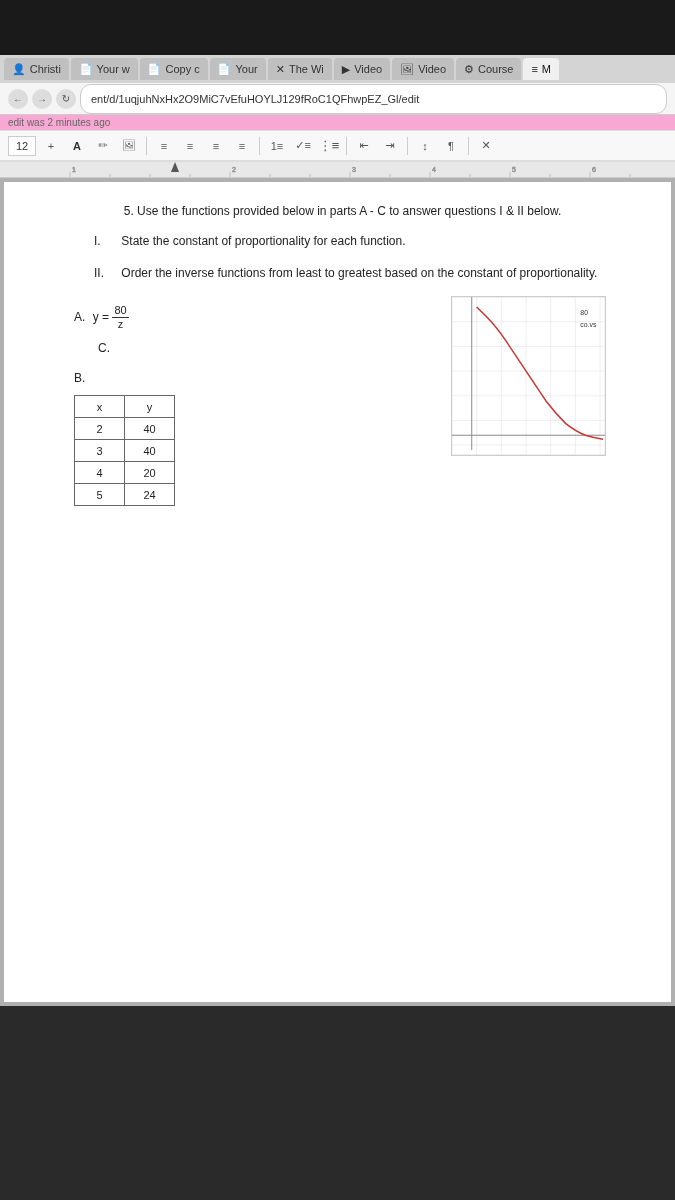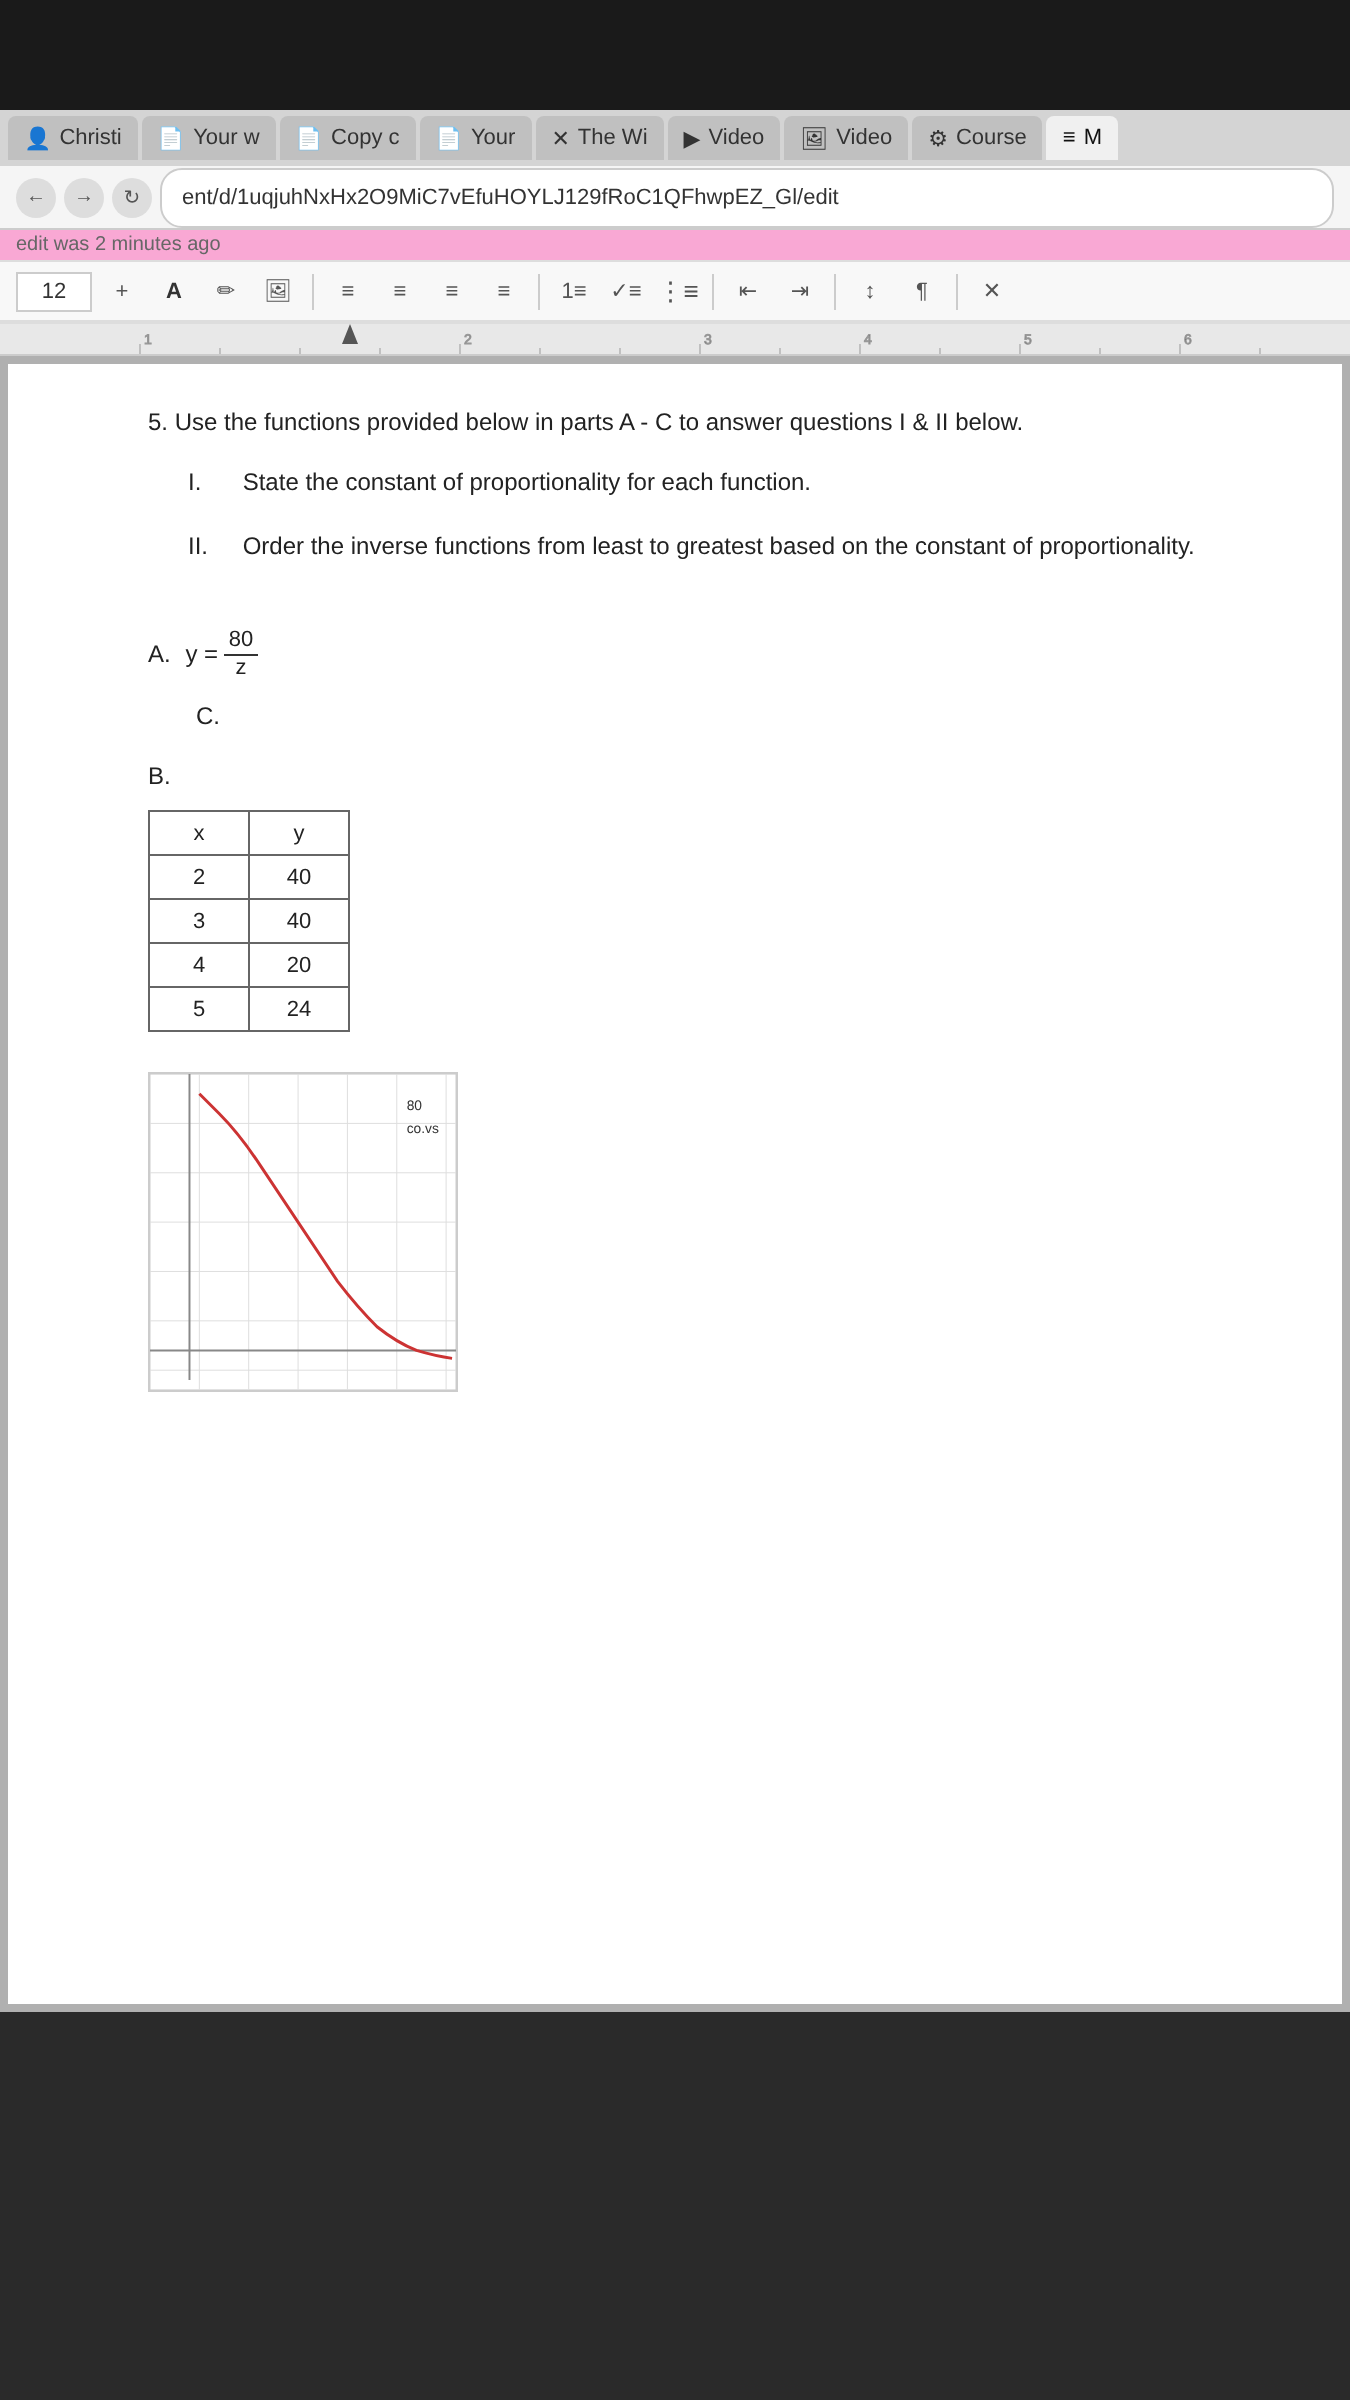--- a/index.html
+++ b/index.html
@@ -132,21 +132,21 @@
       cursor: pointer;
       font-size: 11px;
       color: #555;
       display: flex;
       align-items: center;
       justify-content: center;
       border-radius: 2px;
     }
 
     .font-size-box {
-      width: 38px;
+      width: 28px;
       height: 20px;
       border: 1px solid #ccc;
       font-size: 11px;
       text-align: center;
       color: #333;
     }
 
     .toolbar-sep {
       width: 1px;
       height: 18px;
@@ -177,24 +177,23 @@
       padding-left: 20px;
     }
 
     .question-part-label {
       display: inline-block;
       min-width: 20px;
       font-weight: normal;
     }
 
     .sub-section {
-      margin-top: 24px;
+      margin-top: 14px;
       display: flex;
       gap: 20px;
-      flex-direction: column;
     }
 
     .sub-left {
       flex: 1;
     }
 
     .sub-right {
       width: 160px;
       flex-shrink: 0;
     }
@@ -381,21 +380,21 @@
     </g>
 
     <polygon points="175,0 171,10 179,10" fill="#555"></polygon>
   </svg>
 </div>
 
 <div class="main-content">
   <div class="doc-area">
     <div class="doc-content">
 
-      <div style="margin-bottom:12px;">
+      <div style="margin-bottom:12px;text-align:center;">
         <span style="font-weight:normal; font-size:12px;">5.</span>
         <span style="font-size:12px;">Use the functions provided below in parts A - C to answer questions I &amp; II below.</span>
       </div>
 
       <div class="question-part">
         <span class="question-part-label">I.</span>
         <span style="margin-left:4px;">State the constant of proportionality for each function.</span>
       </div>
 
       <div class="question-part" style="margin-top:14px;">

